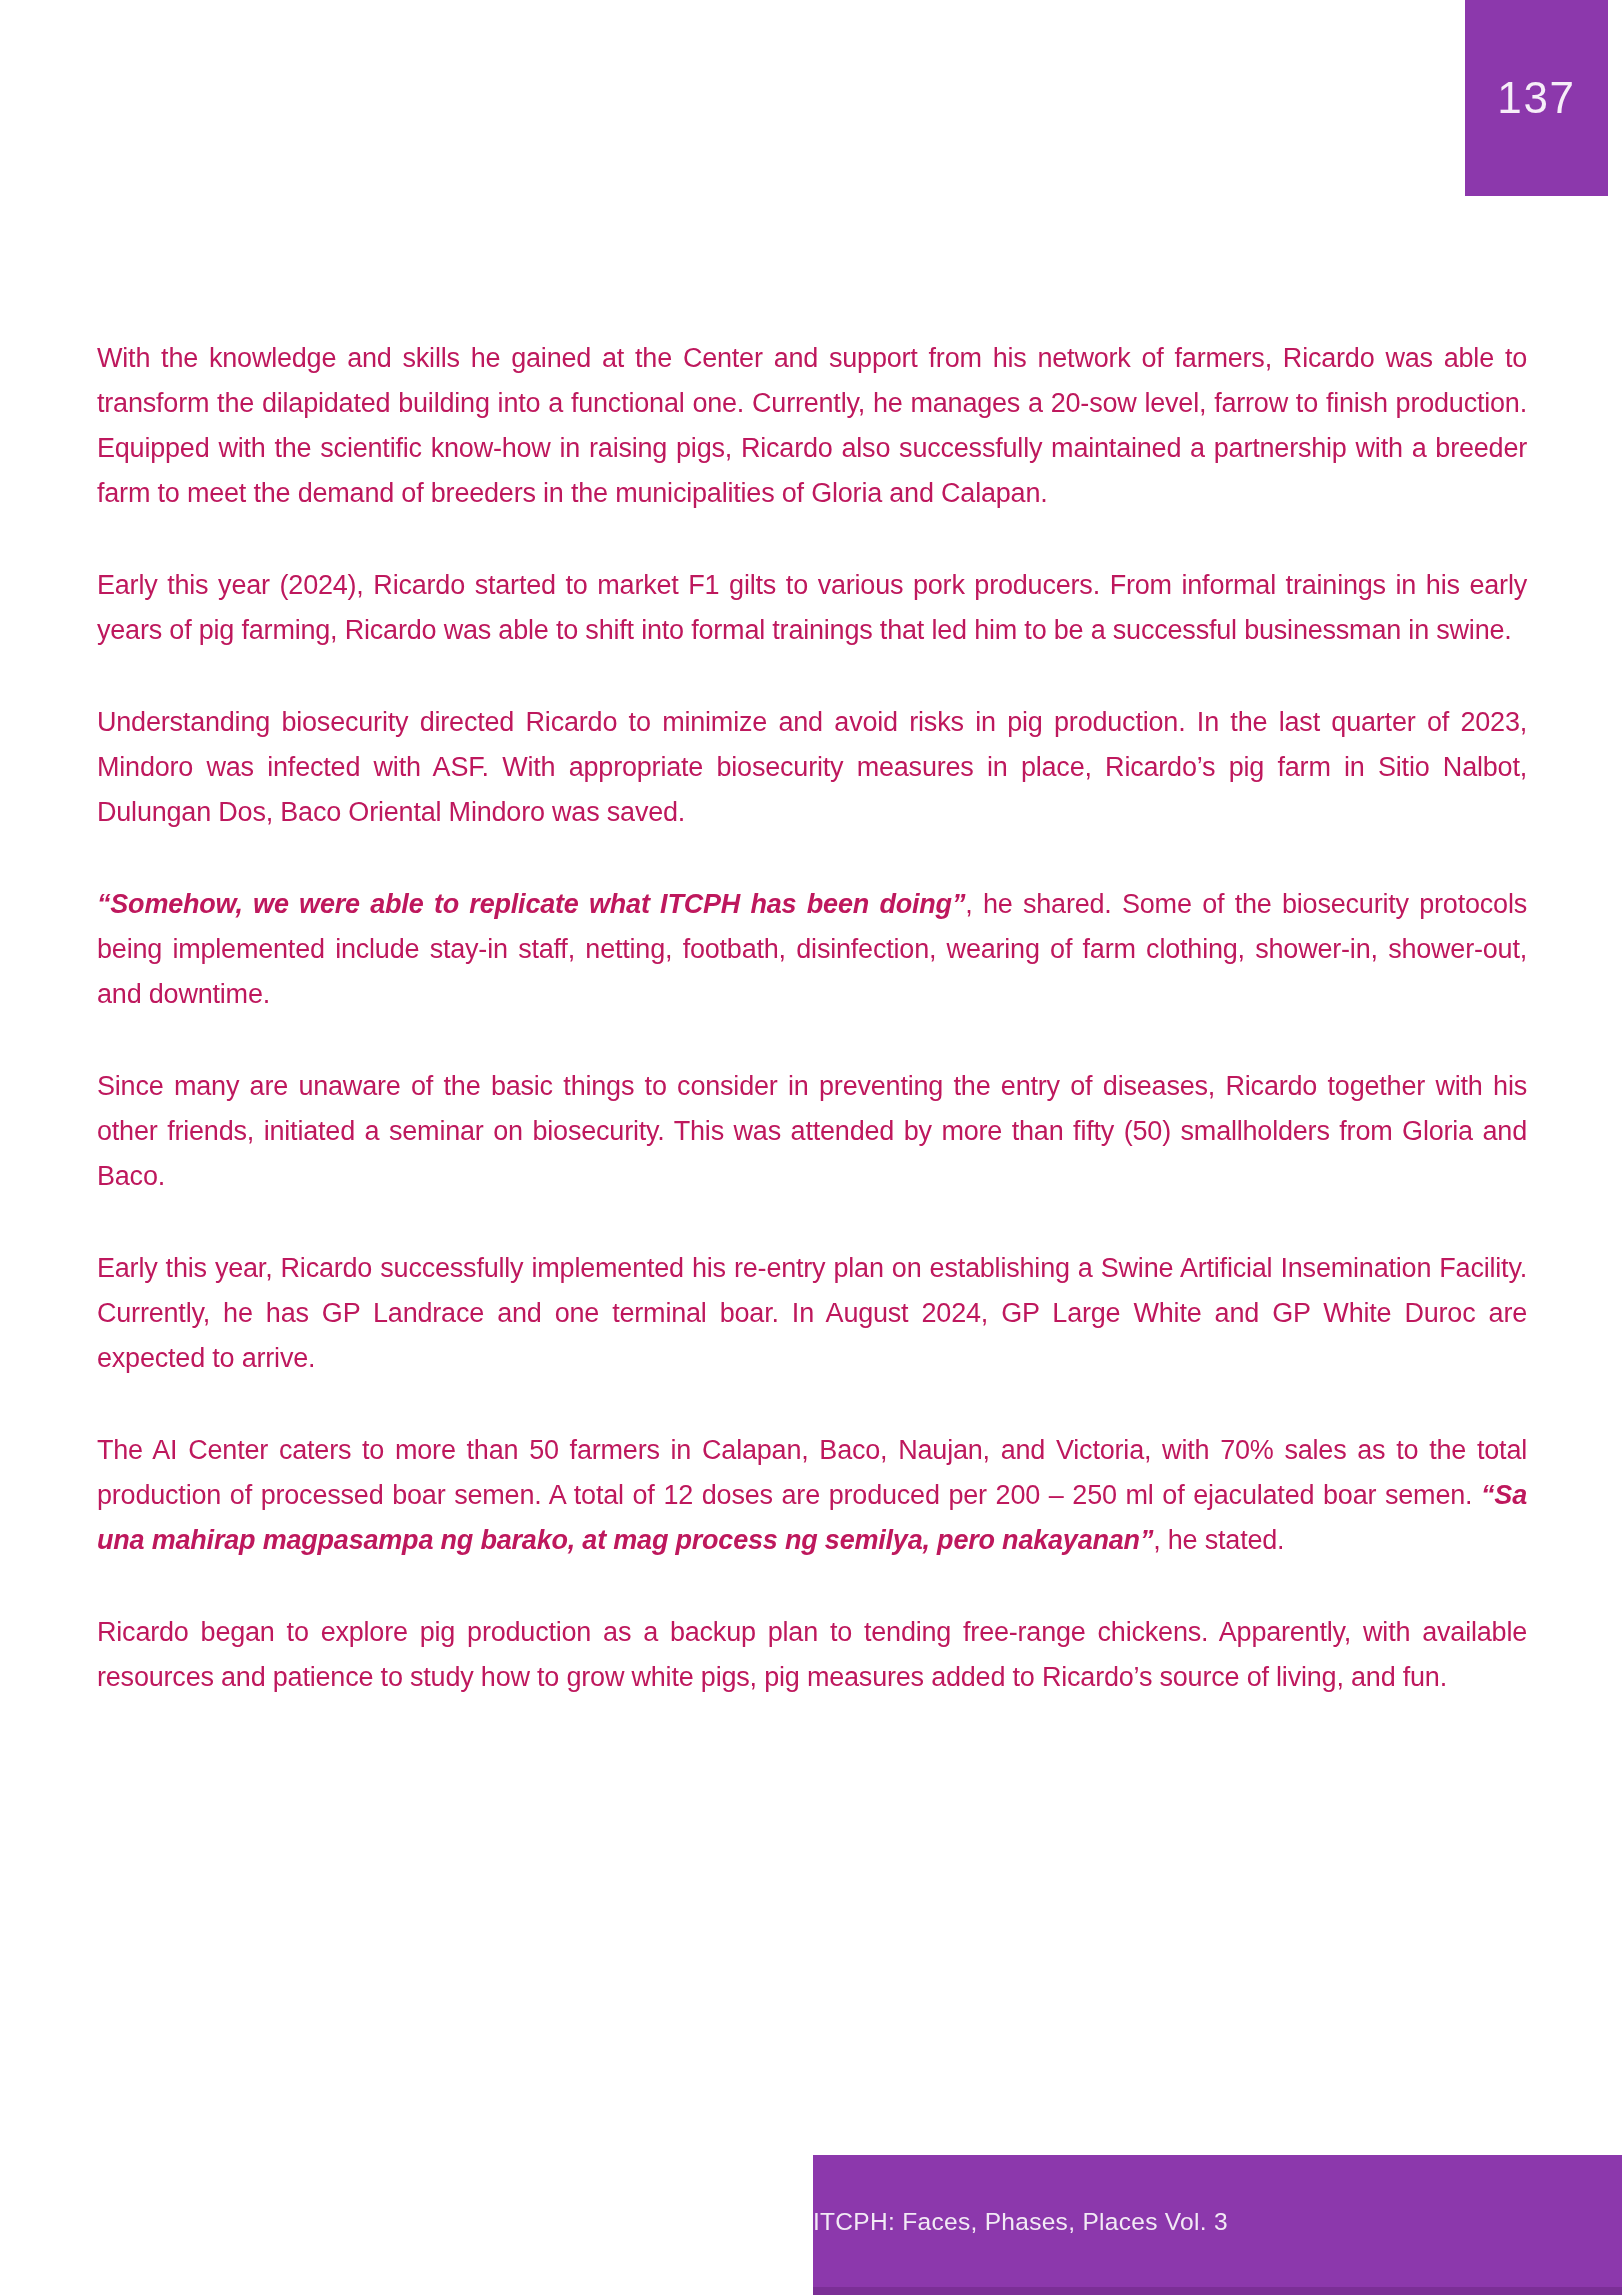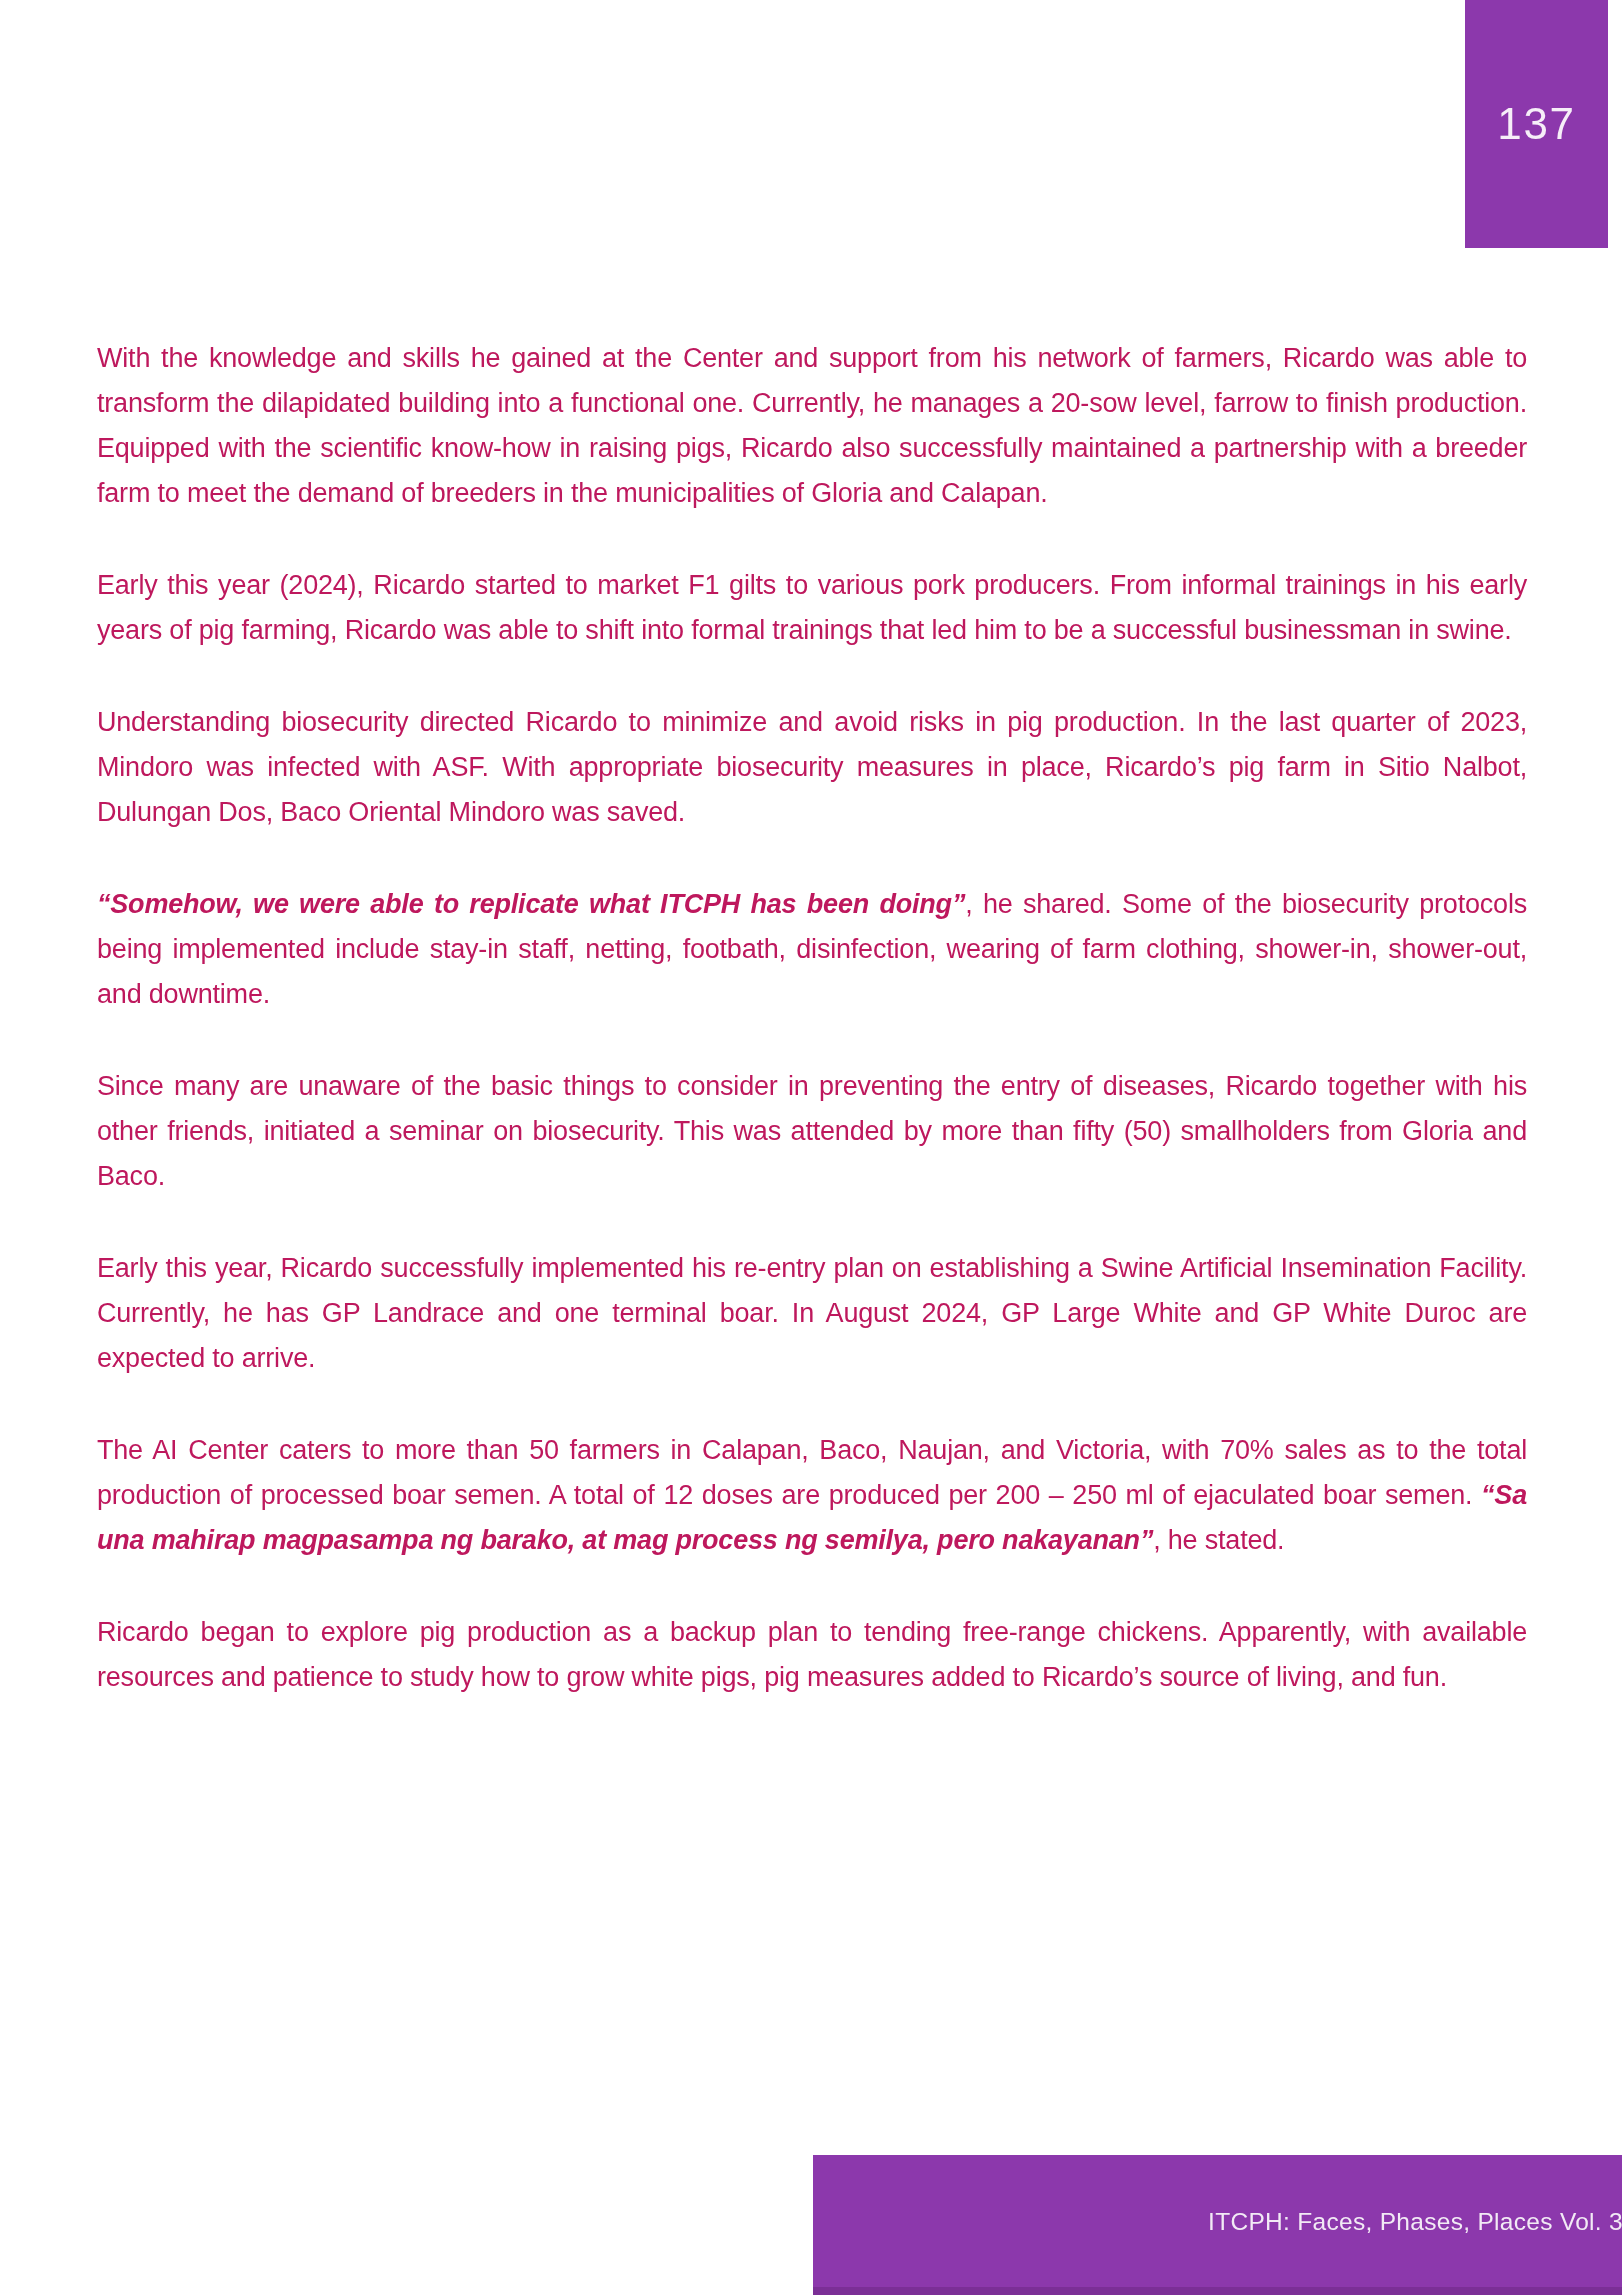--- a/index.html
+++ b/index.html
@@ -15,21 +15,21 @@
     overflow: hidden;
     font-family: "Liberation Sans", sans-serif;
   }
 
   
   .page-number-box {
     position: absolute;
     left: 1465px;
     top: 0;
     width: 143px;
-    height: 248px;
+    height: 196px;
     background: #8c38ac;
     display: flex;
     align-items: center;
     justify-content: center;
   }
   .page-number-box .num {
     color: #f6eef8;
     font-size: 44px;
     font-weight: 400;
     letter-spacing: 1.7px;
@@ -59,21 +59,21 @@
   
   .footer-bar {
     position: absolute;
     left: 813px;
     top: 2155px;
     width: 810px;
     height: 140px;
     background: #8c38ac;
     display: flex;
     align-items: center;
-    justify-content: flex-end;
+    justify-content: flex-start;
   }
   .footer-bar .footer-title {
     color: #f2eaf5;
     font-size: 24.5px;
     font-weight: 400;
     letter-spacing: 0.3px;
     margin-top: -6.8px;
   }
   .footer-bottom-strip {
     position: absolute;

